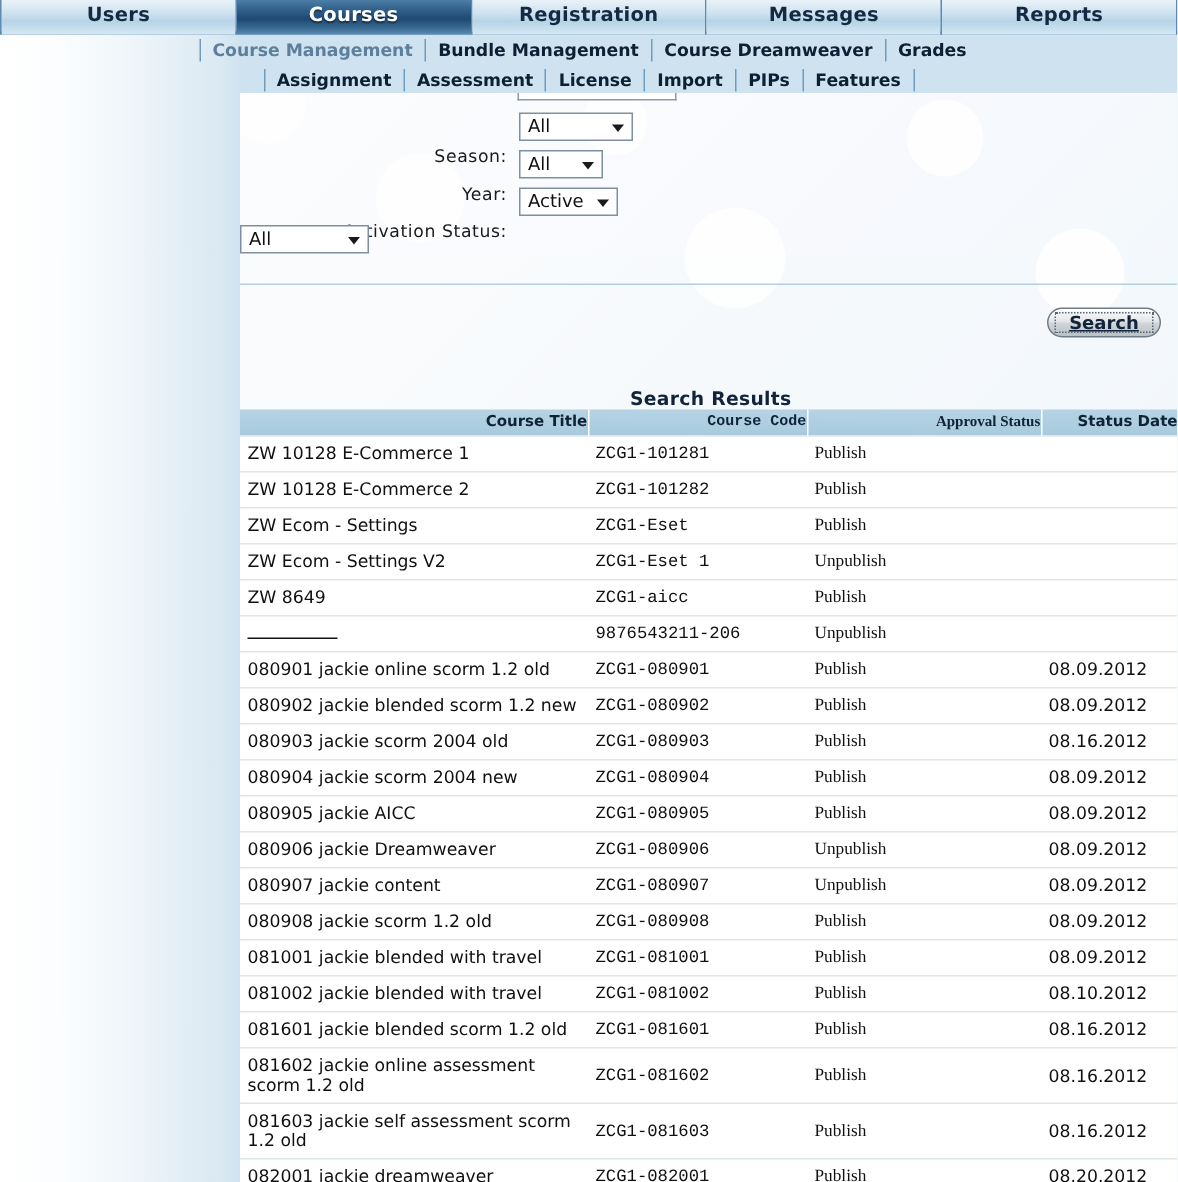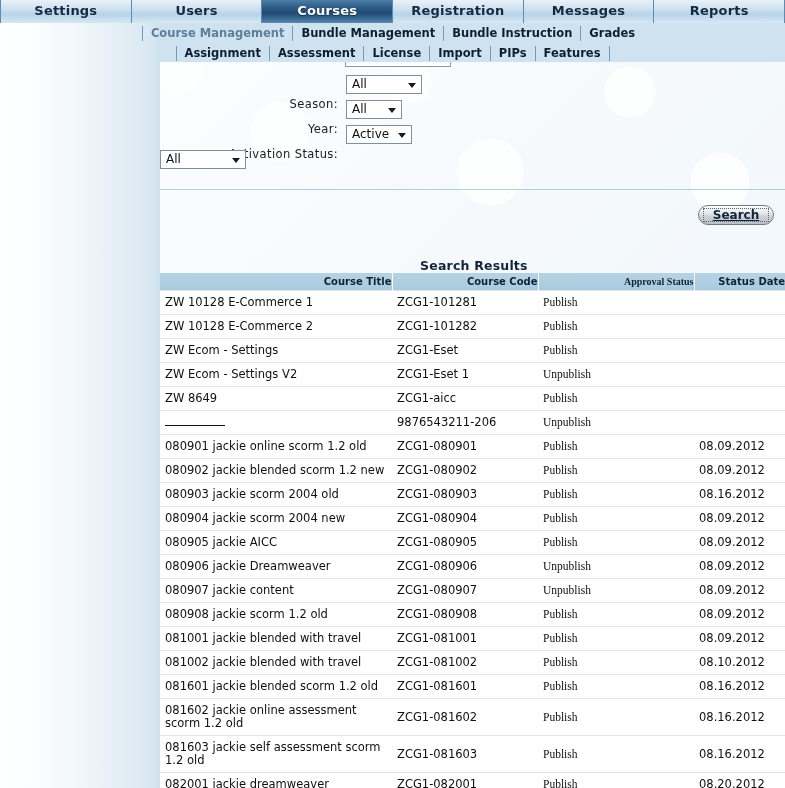--- a/index.html
+++ b/index.html
@@ -215,48 +215,47 @@
   #results td {
     padding: 5px 0 5px 5px;
     border-bottom: 1px solid #dfe6ea;
     color: #101010;
     vertical-align: middle;
     background: #ffffff;
     line-height: 13px;
   }
   #results tr:first-child td { border-top: 1px solid #dfe6ea; }
   .c-title { width: 232px; }
-  .c-code  { width: 146px; }
+  .c-code  { width: 146px; font-family: Liberation Mono, monospace; }
   .c-appr  { width: 156px; font-family: Liberation Serif, serif; }
   .c-date  { width: 91px; }
   .blank-title {
     display: inline-block;
     width: 60px;
     border-bottom: 1px solid #111;
     height: 9px;
   }
 </style>
 </head>
 <body>
 
 <div id="page">
 
   <div id="topnav">
-      <div class="tab">Settings</div>
       <div class="tab">Users</div>
       <div class="tab active">Courses</div>
       <div class="tab">Registration</div>
       <div class="tab">Messages</div>
       <div class="tab">Reports</div>
     </div>
 
   <div id="subnav1">
       <div class="subitem sel">Course Management</div>
       <div class="subitem">Bundle Management</div>
-      <div class="subitem">Bundle Instruction</div>
+      <div class="subitem">Course Dreamweaver</div>
       <div class="subitem">Grades</div>
     </div>
 
   <div id="subnav2">
       <div class="subitem">Assignment</div>
       <div class="subitem">Assessment</div>
       <div class="subitem">License</div>
       <div class="subitem">Import</div>
       <div class="subitem">PIPs</div>
       <div class="subitem">Features</div>

